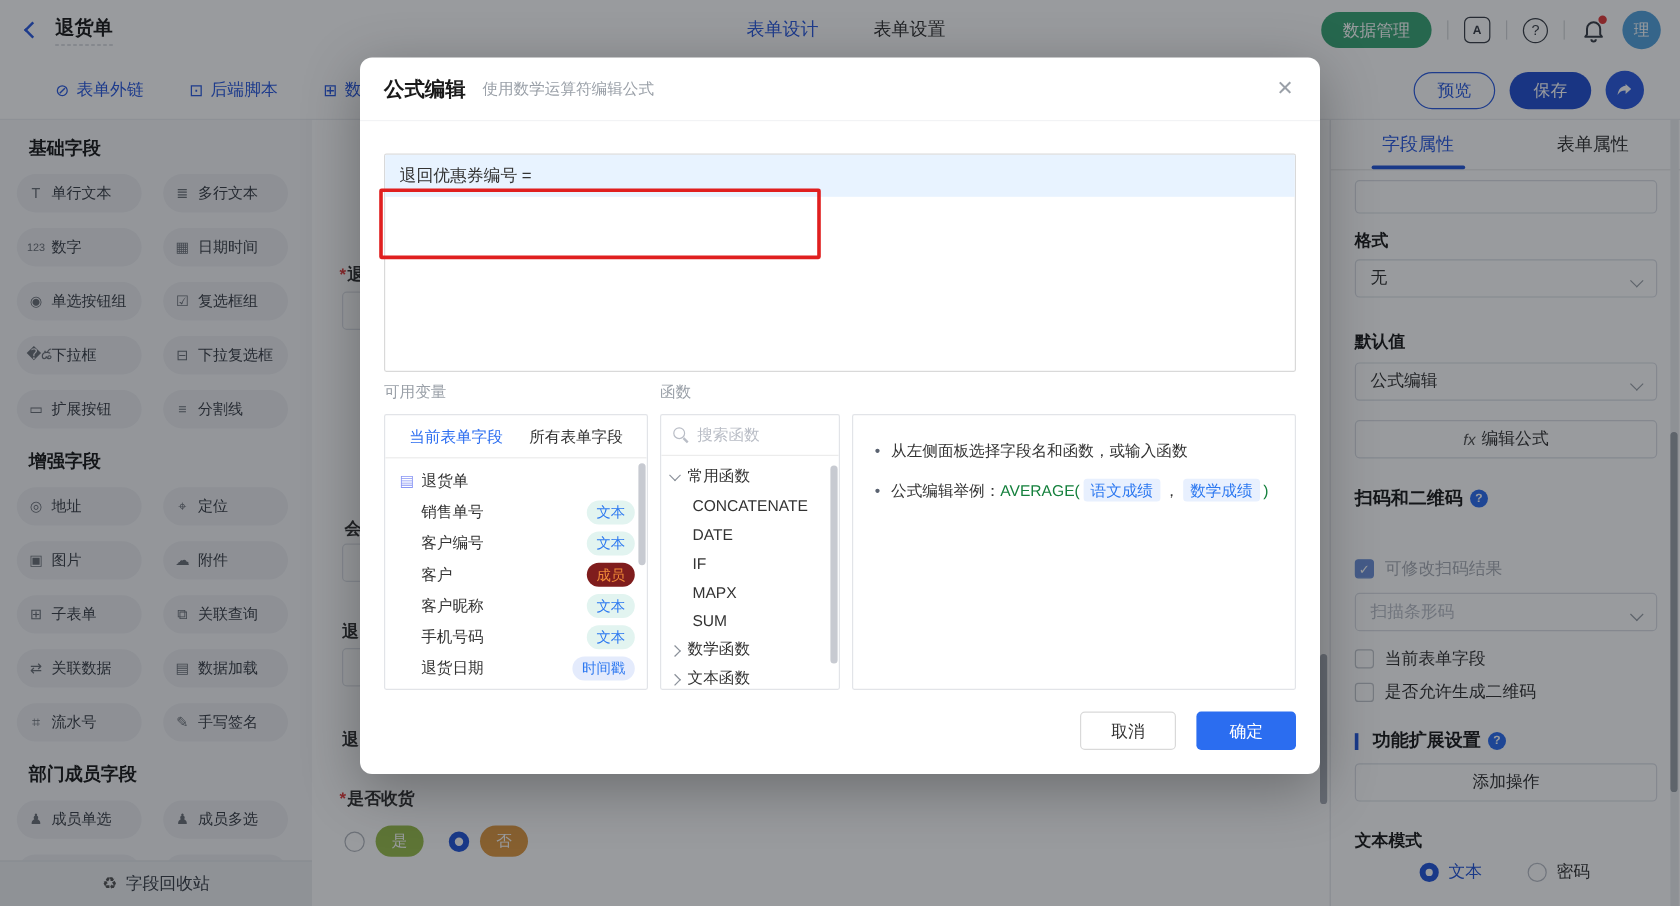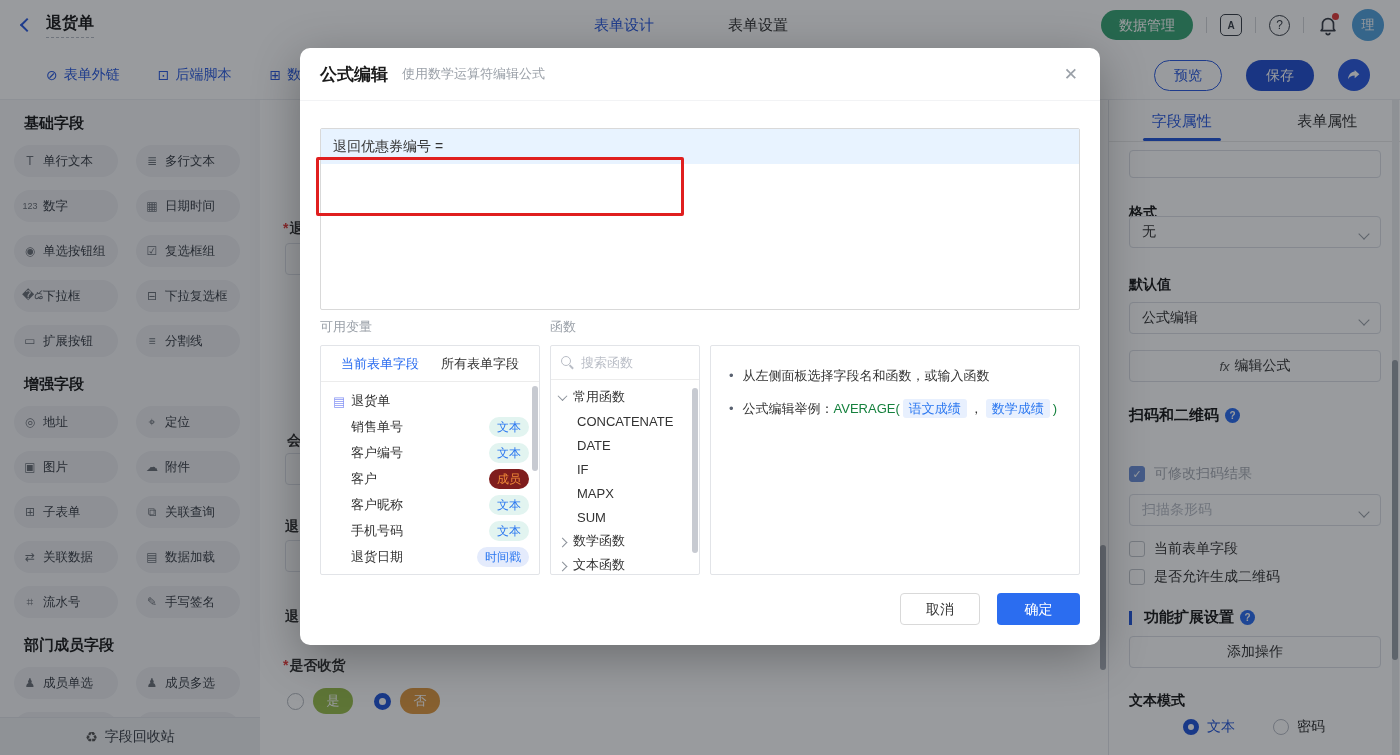--- a/index.html
+++ b/index.html
@@ -19,21 +19,21 @@
   .ic-help { width:21px; height:21px; border:1.6px solid #3a3f47; border-radius:50%; display:flex; align-items:center; justify-content:center; font-size:12px; color:#3a3f47; }
   .ic-bell { position:relative; width:22px; height:22px; }
   .ic-bell .dot { position:absolute; right:0; top:-1px; width:7px; height:7px; border-radius:50%; background:#e23c3c; }
   .avatar { width:32px; height:32px; border-radius:50%; background:#54a2dc; color:#fff; font-size:13px; display:flex; align-items:center; justify-content:center; }
 
   
   .tlb { position:absolute; top:50px; left:0; right:0; height:50px; background:#fff; border-bottom:1px solid #eceef1; }
   .tlb-links { position:absolute; left:46px; top:0; height:50px; display:flex; align-items:center; gap:38px; }
   .tlb-link { display:flex; align-items:center; gap:6px; color:#2b5be0; font-size:14px; cursor:pointer; }
   .tlb-link .lic { font-size:14px; }
-  .tlb-right { position:absolute; right:30px; top:9px; display:flex; align-items:center; gap:24px; }
+  .tlb-right { position:absolute; right:30px; top:9px; display:flex; align-items:center; gap:12px; }
   .btn-preview { width:68px; height:31px; border-radius:16px; border:1px solid #2b5be0; color:#2b5be0; background:#fff; font-size:14px; text-align:center; line-height:29px; }
   .btn-save { width:68px; height:31px; border-radius:16px; background:#2450d0; color:#fff; font-size:14px; text-align:center; line-height:31px; }
   .btn-share { width:32px; height:32px; border-radius:50%; background:#2b5be0; display:flex; align-items:center; justify-content:center; }
 
   
   .sb { position:absolute; left:0; top:100px; width:260px; bottom:0; background:#f6f7f9; padding-top:14px; overflow:hidden; }
   .sb h3 { font-size:15px; color:#1a1a1a; margin:0 0 12px 24px; }
   .sb-grid { display:grid; grid-template-columns:104px 104px; column-gap:18px; row-gap:13px; margin:0 0 18px 14px; }
   .pill { height:32px; background:#ececef; border-radius:16px; display:flex; align-items:center; padding:0 8px; font-size:12.5px; color:#3a3f47; cursor:grab; }
   .pill .pic { width:16px; margin-right:5px; color:#6b7078; font-size:12px; text-align:center; flex:none; }
@@ -132,21 +132,21 @@
   .md-ok { position:absolute; left:697px; top:545px; width:83px; height:32px; border-radius:4px; background:#2b6df0; font-size:14px; color:#fff; text-align:center; line-height:32px; cursor:pointer; }
 </style>
 </head>
 <body>
 
 <div class="app">
 
   <header class="tb">
     <span class="backc"></span>
     <span class="tb-title">退货单</span>
-    <span class="tb-tab active" style="left:594px;">表单设计</span>
+    <span class="tb-tab active" style="left:622px;">表单设计</span>
     <span class="tb-tab" style="left:728px;">表单设置</span>
     <div class="tb-right">
       <span class="btn-manage">数据管理</span>
       <span class="vdiv"></span>
       <span class="ic-box">A</span>
       <span class="vdiv"></span>
       <span class="ic-help">?</span>
       <span class="vdiv"></span>
       <span class="ic-bell">
         <svg viewBox="0 0 24 24" width="22" height="22" fill="none" stroke="#3a3f47" stroke-width="1.8" stroke-linejoin="round">
@@ -320,21 +320,21 @@
   </main>
 
   <aside class="pp">
     <div class="pp-tabs">
       <span class="pp-tab active">字段属性</span>
       <span class="pp-tab">表单属性</span>
     </div>
 
     <div class="fld pp-box" style="top:50px; height:28px;"></div>
 
-    <div class="fld pp-lab" style="top:104px;">格式</div>
+    <div class="fld pp-lab" style="top:92px;">格式</div>
     <div class="fld pp-box" style="top:116px;">
       <span>无</span>
         <span class="cvron"></span>
     </div>
 
     <div class="fld pp-lab" style="top:176px;">默认值</div>
     <div class="fld pp-box" style="top:202px;">
       <span>公式编辑</span>
         <span class="cvron"></span>
     </div>

